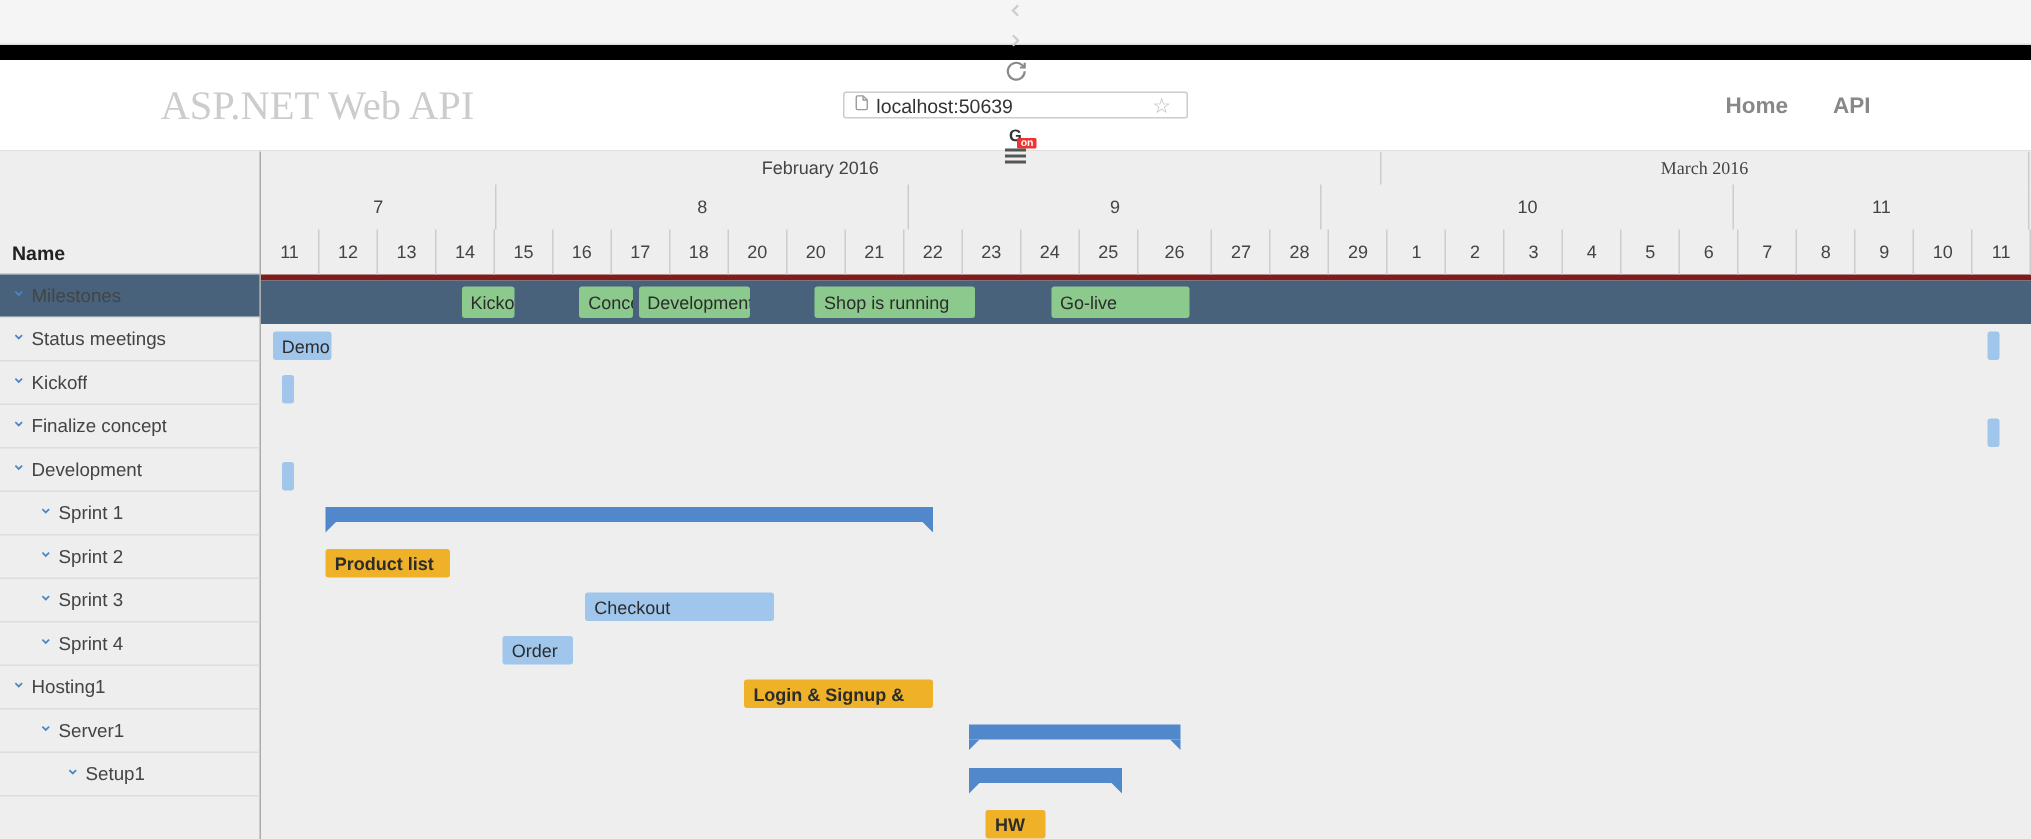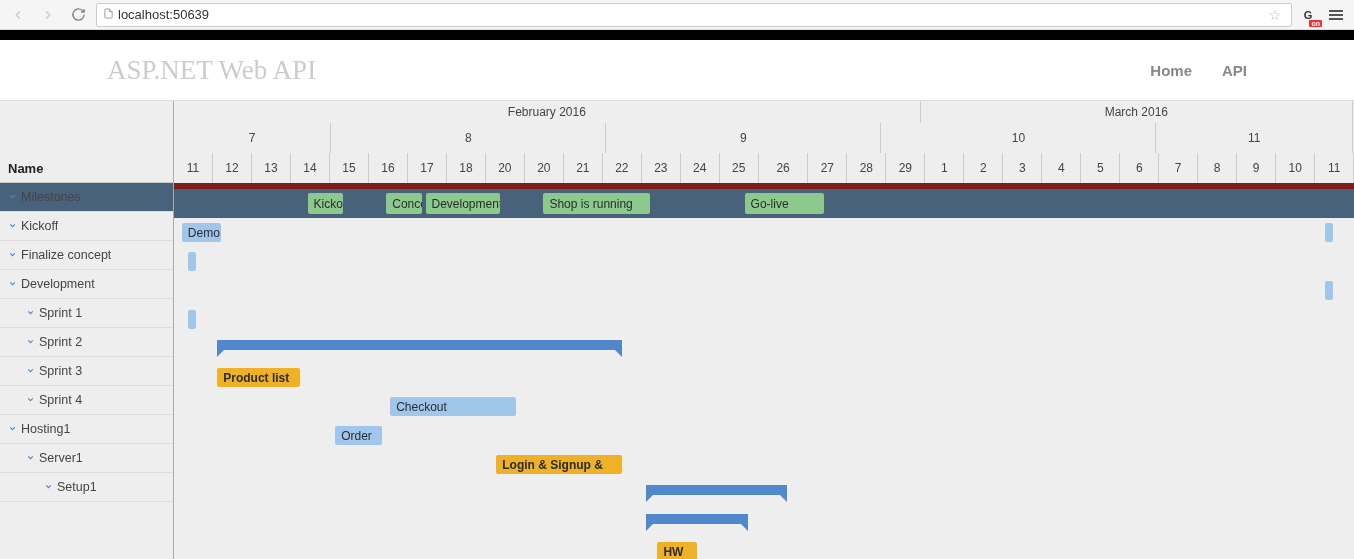--- a/index.html
+++ b/index.html
@@ -1,19 +1,19 @@
 <!DOCTYPE html>
 <html><head>
 <meta charset="utf-8">
 <style>
   * { box-sizing: border-box; margin: 0; padding: 0; }
   body { font-family: "Segoe UI", Arial, sans-serif; font-size: 13px; color: #333; background: #fff; width: 1354px; }
   
   
-  .browser-toolbar { height: 30px; background: #f5f5f5; border-bottom: 1px solid #ddd; display: flex; align-items: center; padding: 0 6px; gap: 6px; }
+  .browser-toolbar { height: 30px; background: #f5f5f5; border-bottom: 1px solid #ddd; display: flex; align-items: center; padding: 0 6px; gap: 6px; flex-direction: column; }
   .nav-btn { width: 24px; height: 24px; display: flex; align-items: center; justify-content: center; color: #888; cursor: pointer; border-radius: 3px; }
   .nav-btn.disabled { color: #ccc; }
   .url-bar { flex: 1; height: 24px; border: 1px solid #ccc; border-radius: 2px; background: #fff; display: flex; align-items: center; padding: 0 6px; gap: 4px; }
   .url-icon { color: #999; font-size: 12px; }
   .url-text { flex: 1; border: none; outline: none; font-size: 13px; color: #333; background: transparent; }
   .star-btn { color: #bbb; font-size: 14px; padding: 0 4px; cursor: pointer; }
   .ext-icon { width: 20px; height: 20px; display: flex; align-items: center; justify-content: center; font-size: 11px; font-weight: bold; }
   .ext-g { color: #333; position: relative; }
   .ext-on { background: #e33; color: #fff; font-size: 7px; padding: 0 2px; position: absolute; bottom: -2px; right: -4px; border-radius: 1px; }
   .menu-btn { width: 24px; height: 24px; display: flex; align-items: center; justify-content: center; cursor: pointer; }
@@ -29,21 +29,21 @@
   .brand { font-size: 27px; font-weight: 400; color: #ccc; font-family: Georgia, serif; }
   .nav-links { display: flex; gap: 30px; }
   .nav-link { color: #888; font-weight: bold; font-size: 15px; text-decoration: none; cursor: pointer; }
 
   
   .gantt-wrapper { background: #eee; }
   .gantt { display: flex; width: 100%; }
   .gantt-left { width: 174px; flex: none; border-right: 1px solid #aaa; }
   .gantt-right { flex: 1; overflow: hidden; position: relative; }
 
-  .timeline-header { border-bottom: 6px solid #7f1d1d; }
+  .timeline-header { border-bottom: 4px solid #7f1d1d; }
   .th-row { display: flex; height: 26px; }
   .th-cell { border-right: 1px solid #ccc; display: flex; align-items: center; justify-content: center; font-size: 12px; color: #444; overflow: hidden; white-space: nowrap; }
   .th-month { height: 22px; }
   .th-week, .th-day { height: 30px; }
 
   .left-header { height: 82px; border-bottom: 1px solid #ccc; display: flex; align-items: flex-end; padding: 0 8px 6px; font-weight: bold; font-size: 13px; color: #222; }
 
   .row { height: 29px; display: flex; align-items: center; border-bottom: 1px solid #ddd; position: relative; }
   .row-label { padding-left: 8px; font-size: 12.5px; color: #444; display: flex; align-items: center; gap: 4px; white-space: nowrap; overflow: hidden; }
   .expander { color: #4b86c4; font-size: 10px; cursor: pointer; }
@@ -122,20 +122,28 @@
                   <path d="M6 9l6 6 6-6"></path>
                 </svg></span>
               <span>Milestones</span>
             </div>
           </div>
           <div class="row">
             <div class="row-label">
               <span class="expander"><svg width="9" height="9" viewBox="0 0 24 24" fill="none" stroke="currentColor" stroke-width="3">
                   <path d="M6 9l6 6 6-6"></path>
                 </svg></span>
+              <span>Status meetings</span>
+            </div>
+          </div>
+          <div class="row">
+            <div class="row-label">
+              <span class="expander"><svg width="9" height="9" viewBox="0 0 24 24" fill="none" stroke="currentColor" stroke-width="3">
+                  <path d="M6 9l6 6 6-6"></path>
+                </svg></span>
               <span>Kickoff</span>
             </div>
           </div>
           <div class="row">
             <div class="row-label">
               <span class="expander"><svg width="9" height="9" viewBox="0 0 24 24" fill="none" stroke="currentColor" stroke-width="3">
                   <path d="M6 9l6 6 6-6"></path>
                 </svg></span>
               <span>Finalize concept</span>
             </div>
@@ -203,21 +211,21 @@
                 </svg></span>
               <span>Setup1</span>
             </div>
           </div>
         </div>
     </div>
     <div class="gantt-right">
       <div class="timeline-header" id="timeline-header">
           <div class="th-row th-month" style="height: 22px;">
             <div class="th-cell" style="width: 746.7px;">February 2016</div>
-            <div class="th-cell" style="width: 432.3px;">March 2016</div>
+            <div class="th-cell" style="width: 432.3px; font-family: Liberation Serif, serif;">March 2016</div>
           </div>
           <div class="th-row th-week">
             <div class="th-cell" style="width: 157.2px;">7</div>
             <div class="th-cell" style="width: 275.1px;">8</div>
             <div class="th-cell" style="width: 275.1px;">9</div>
             <div class="th-cell" style="width: 275.1px;">10</div>
             <div class="th-cell" style="width: 196.5px;">11</div>
           </div>
           <div class="th-row th-day">
             <div class="th-cell" style="width: 39.3px;">11</div>
@@ -251,21 +259,21 @@
             <div class="th-cell" style="width: 39.3px;">10</div>
             <div class="th-cell" style="width: 39.3px;">11</div>
           </div>
         </div>
       <div id="right-rows">
           <div class="row milestone-row">
             <div class="milestone-bar" style="left: 133.62px; width: 35.37px;">Kickoff</div>
             <div class="milestone-bar" style="left: 212.22px; width: 35.37px;">Concept</div>
             <div class="milestone-bar" style="left: 251.52px; width: 74.67px;">Development</div>
             <div class="milestone-bar" style="left: 369.42px; width: 106.11px;">Shop is running</div>
-            <div class="milestone-bar" style="left: 526.62px; width: 79px; margin-left: 44px;">Go-live</div>
+            <div class="milestone-bar" style="left: 526.62px; width: 92px;">Go-live</div>
           </div>
           <div class="row">
             <div class="task-bar task-blue" style="left: 7.86px; width: 39.3px;">Demo</div>
             <div class="task-bar task-blue task-tiny" style="left: 1151.49px; width: 7.86px;"></div>
           </div>
           <div class="row">
             <div class="task-bar task-blue task-tiny" style="left: 13.755px; width: 7.86px;"></div>
           </div>
           <div class="row">
             <div class="task-bar task-blue task-tiny" style="left: 1151.49px; width: 7.86px;"></div>

